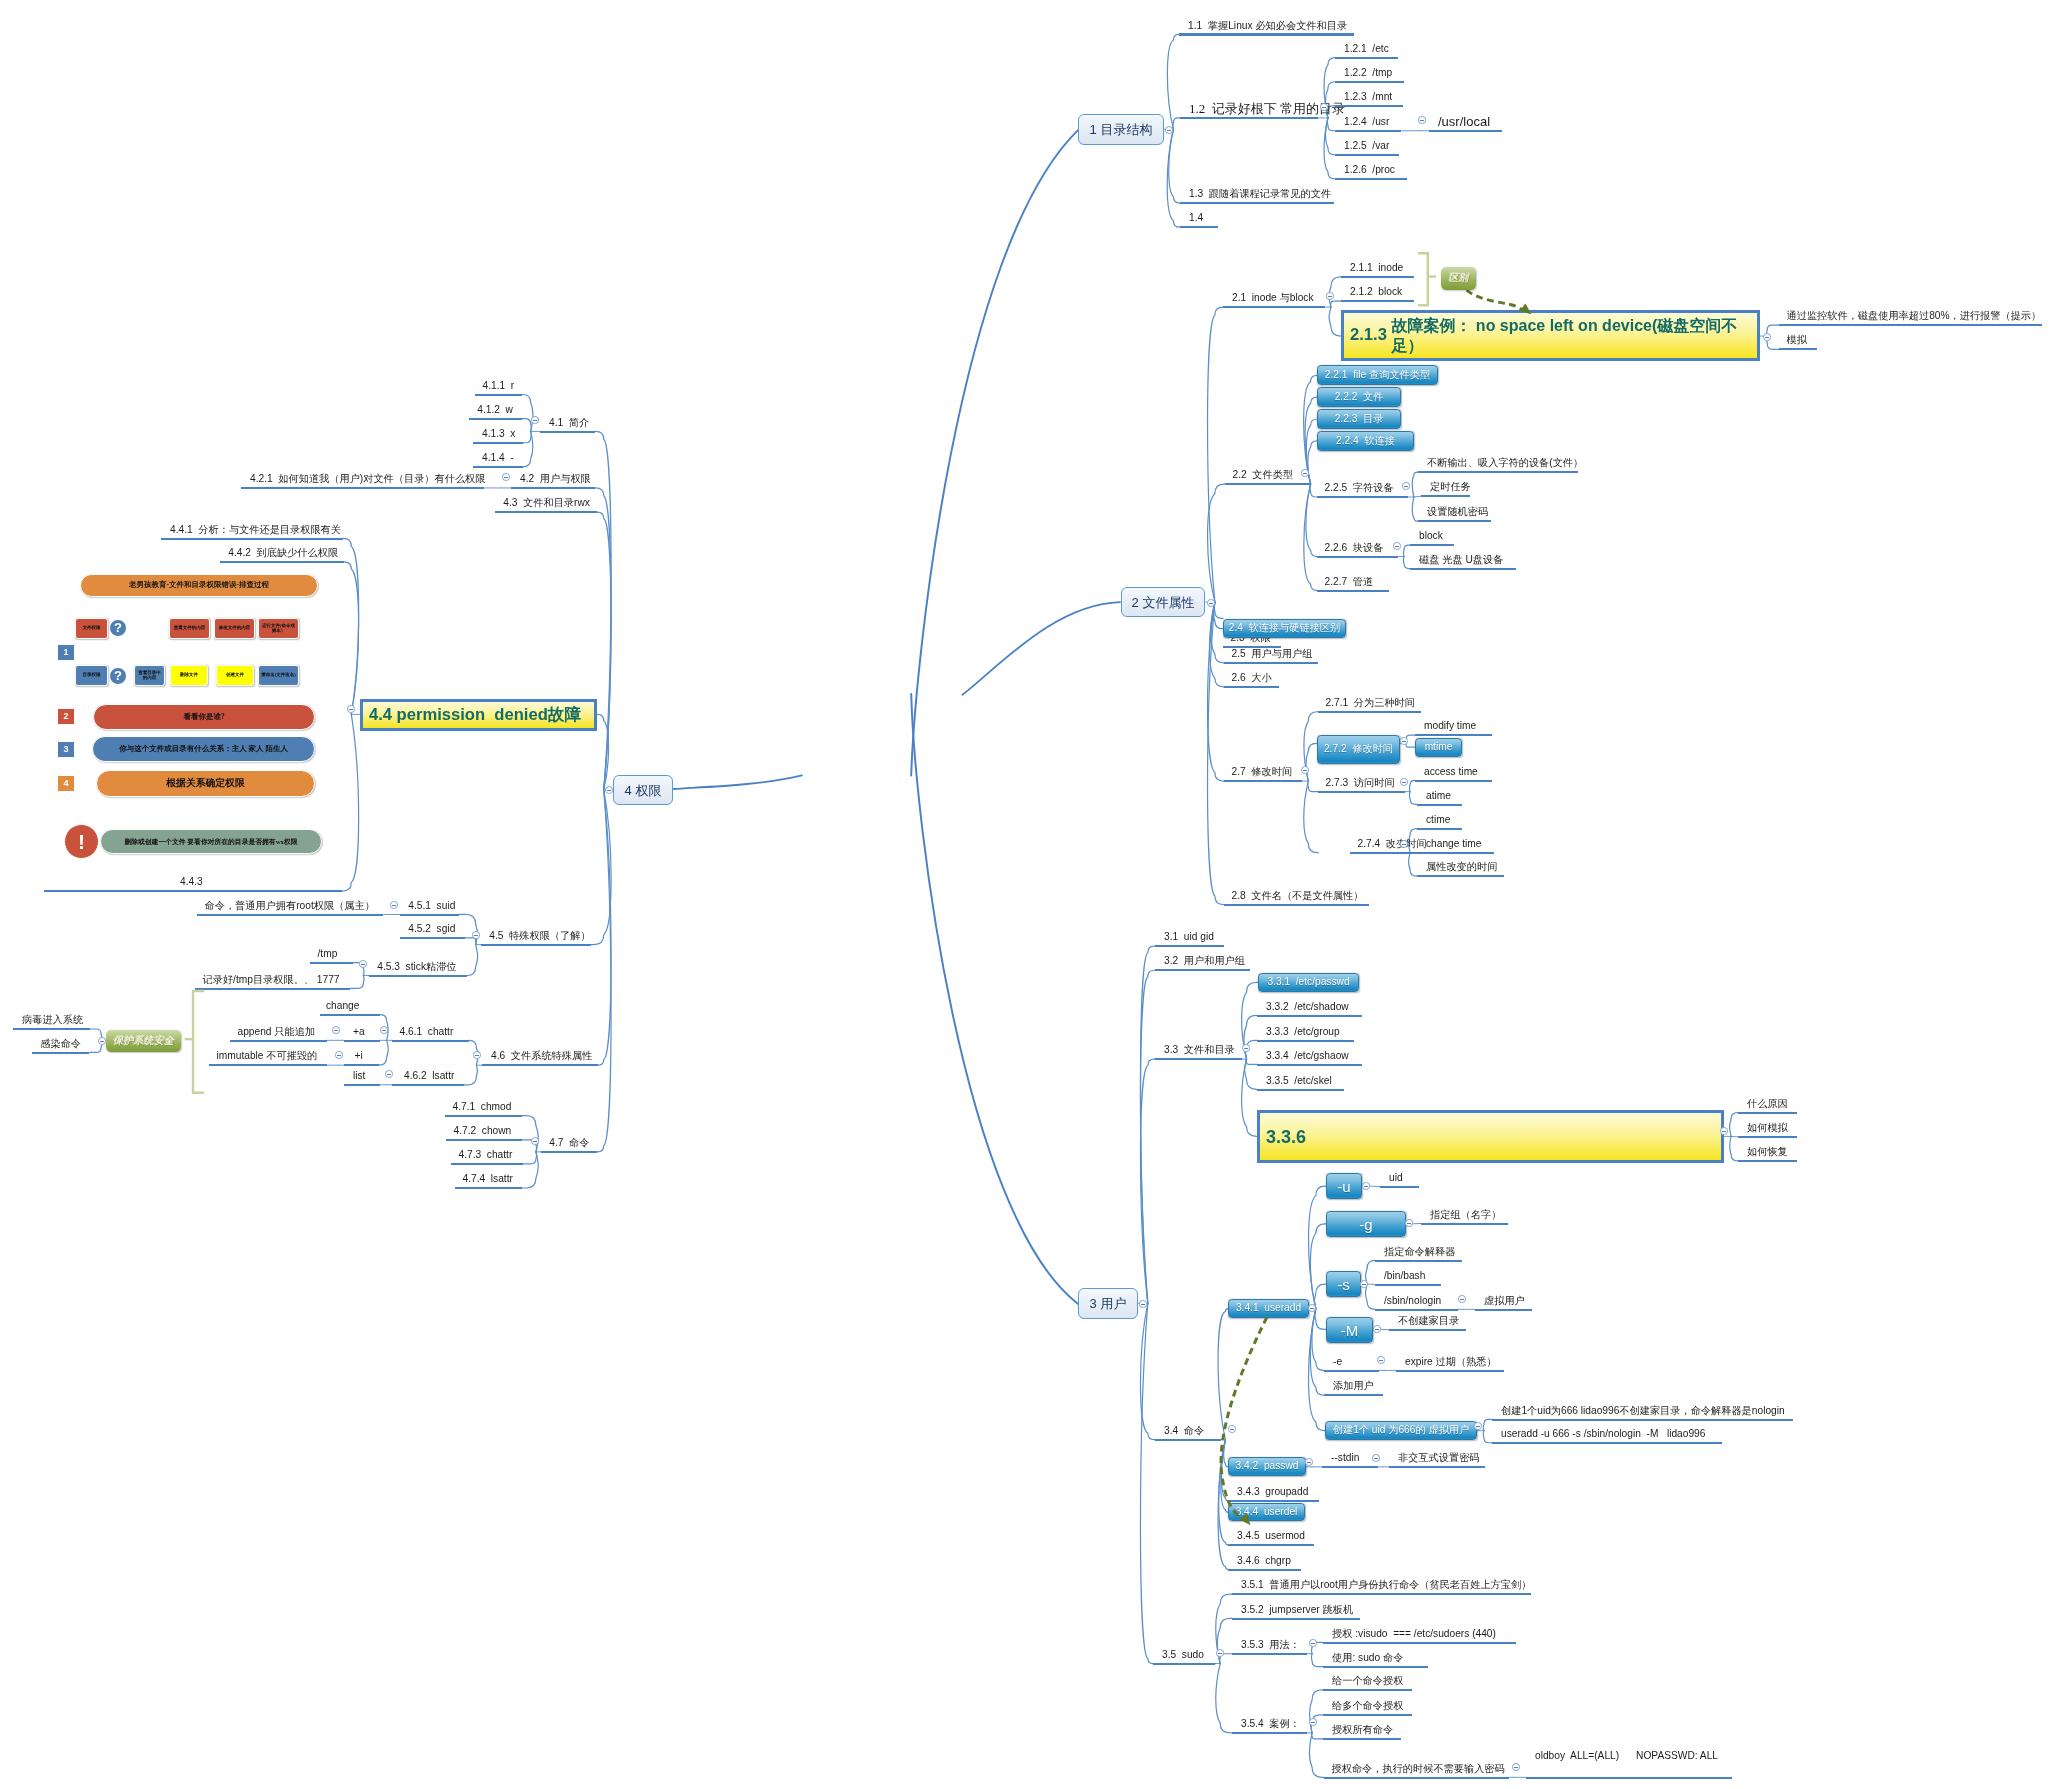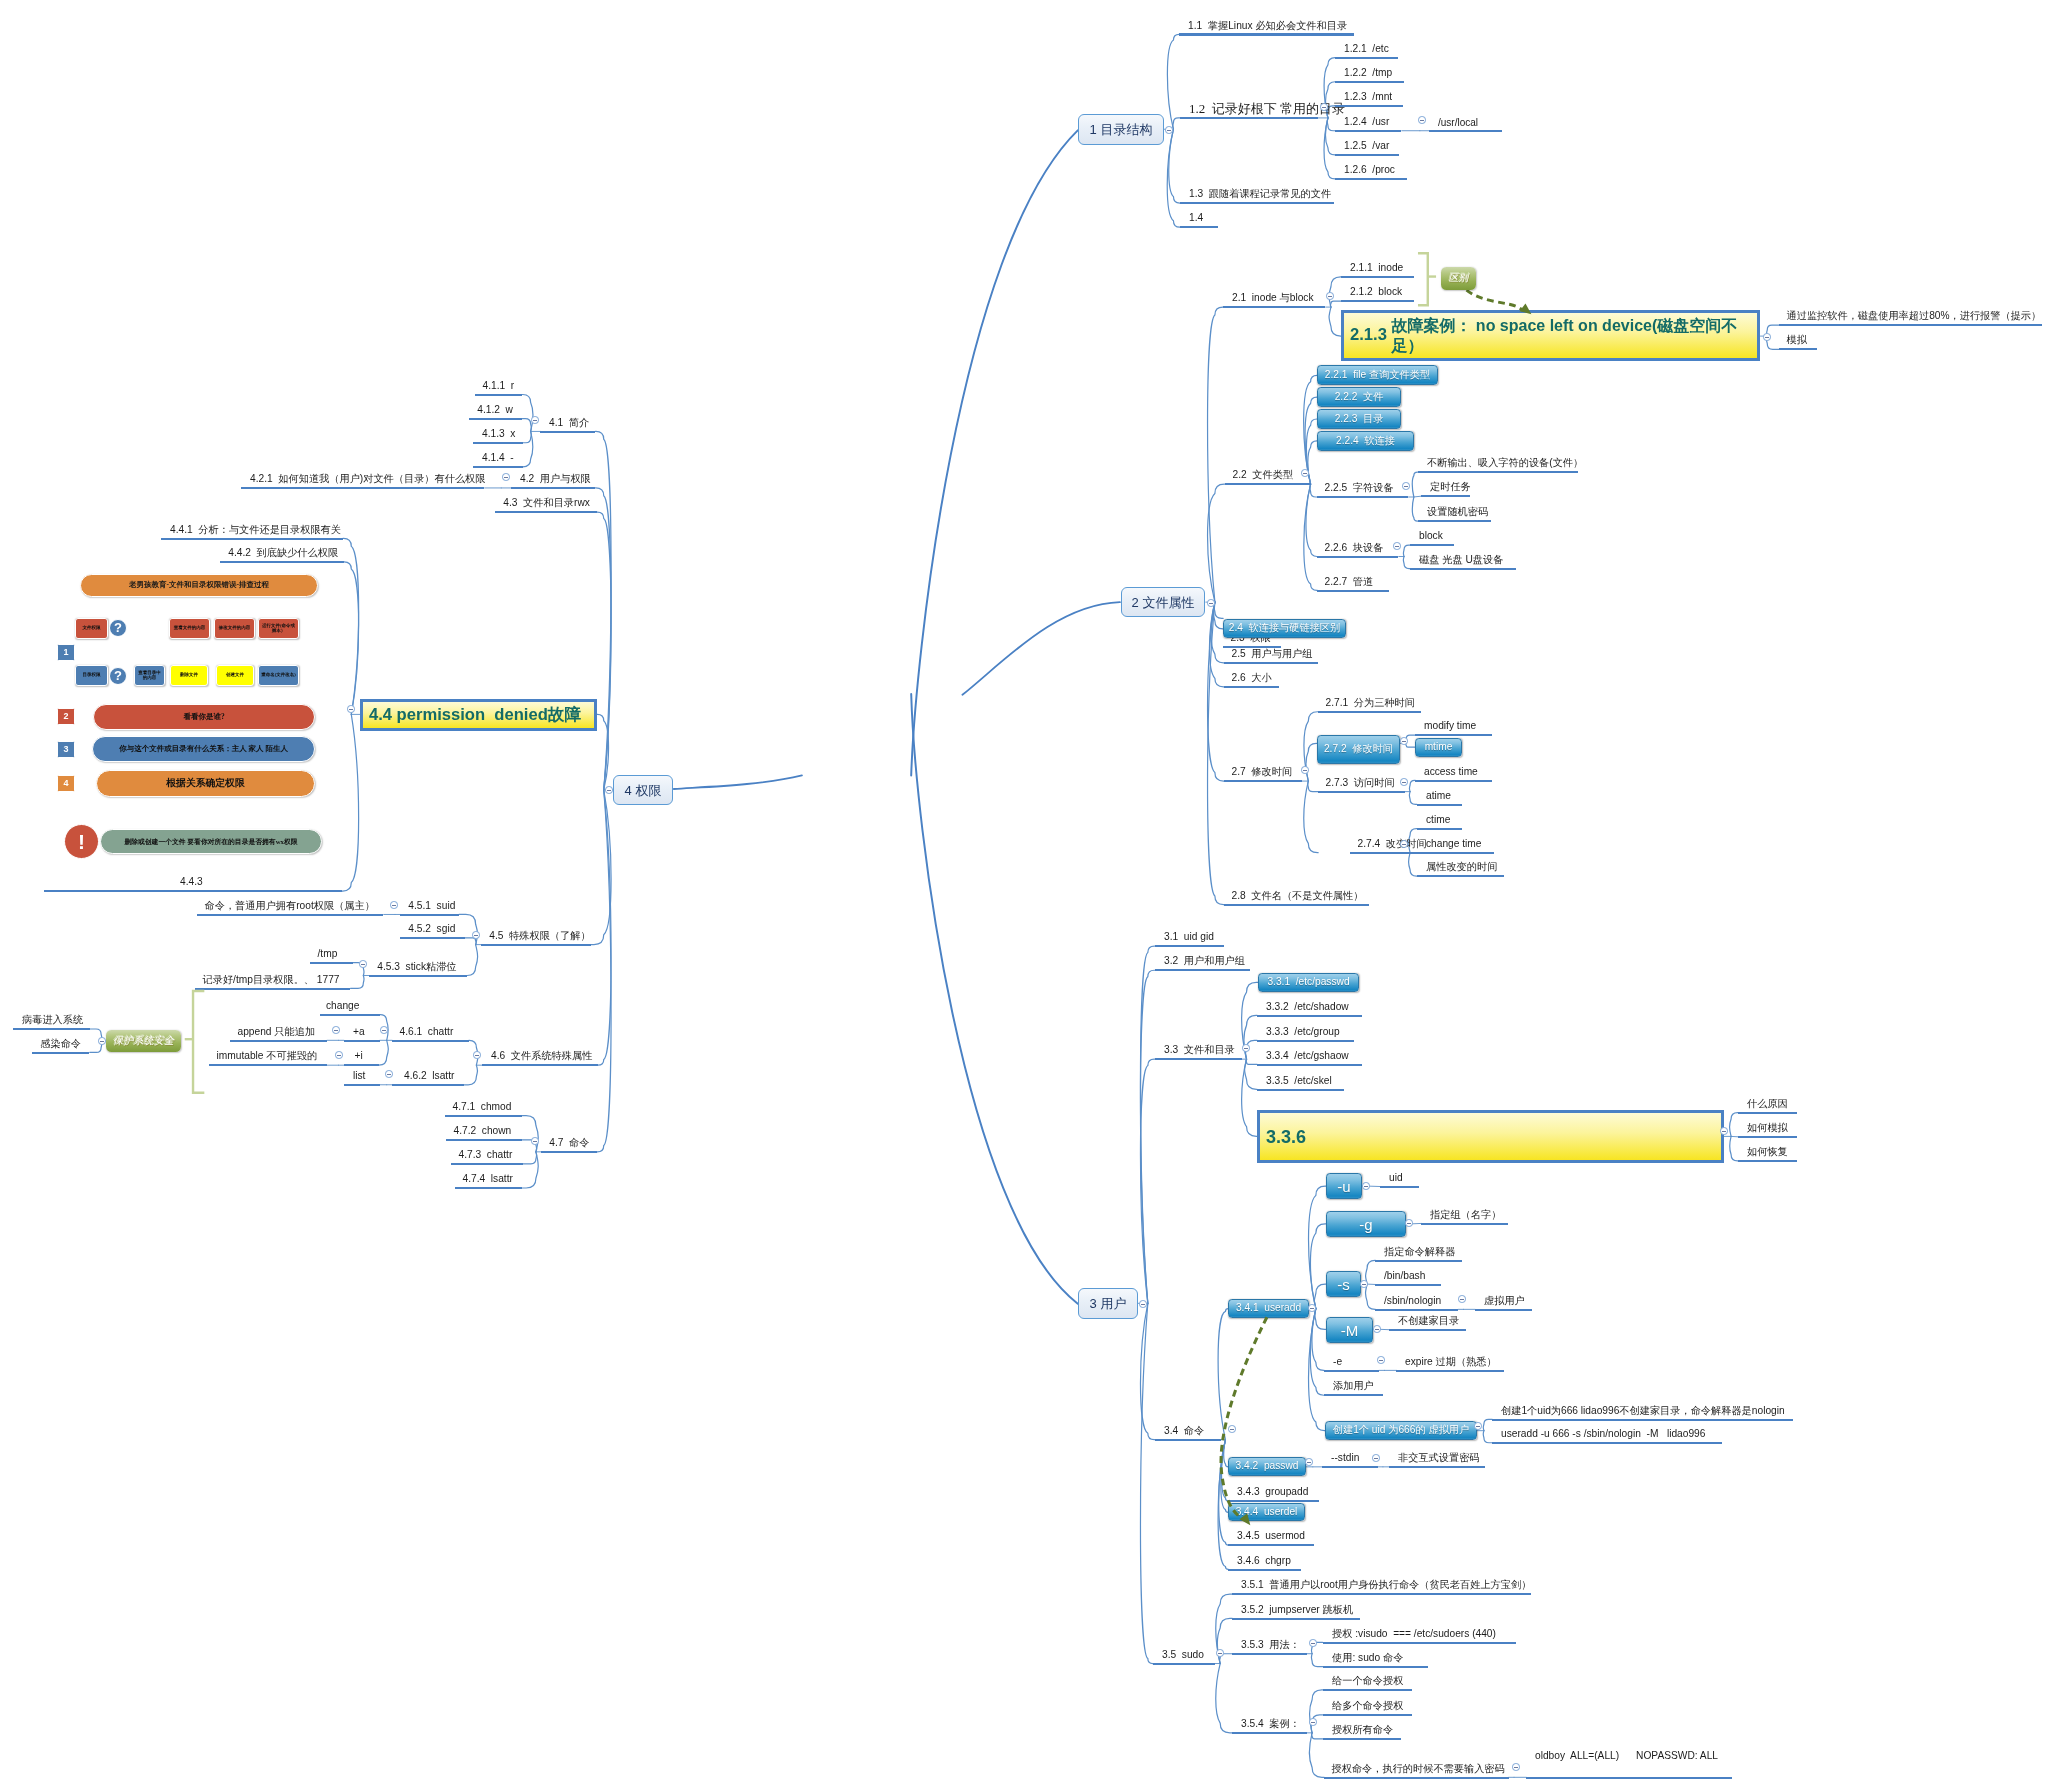--- a/index.html
+++ b/index.html
@@ -322,21 +322,21 @@
       <div class="cc" style="left: 1320px; top: 103px;">
         <i></i>
       </div>
       <div class="nd ul" style="left: 1335px; top: 42px; height: 17px; width: 63px; font-size: 10.2px;"><span class="txt" style="left: 9px;">1.2.1  /etc</span><i class="line" style="width: 63px;"></i></div>
       <div class="nd ul" style="left: 1335px; top: 66px; height: 17px; width: 69px; font-size: 10.2px;"><span class="txt" style="left: 9px;">1.2.2  /tmp</span><i class="line" style="width: 69px;"></i></div>
       <div class="nd ul" style="left: 1335px; top: 90px; height: 17px; width: 68px; font-size: 10.2px;"><span class="txt" style="left: 9px;">1.2.3  /mnt</span><i class="line" style="width: 68px;"></i></div>
       <div class="nd ul" style="left: 1335px; top: 115px; height: 17px; width: 66px; font-size: 10.2px;"><span class="txt" style="left: 9px;">1.2.4  /usr</span><i class="line" style="width: 66px;"></i></div>
       <div class="cc" style="left: 1418px; top: 116px;">
         <i></i>
       </div>
-      <div class="nd ul" style="left: 1429px; top: 115px; height: 17px; width: 73px; font-size: 10px;"><span class="txt" style="left: 9px;">/usr/local</span><i class="line" style="width: 73px;"></i></div>
+      <div class="nd ul" style="left: 1429px; top: 115px; height: 17px; width: 73px; font-size: 13px;"><span class="txt" style="left: 9px;">/usr/local</span><i class="line" style="width: 73px;"></i></div>
       <div class="nd ul" style="left: 1335px; top: 139px; height: 17px; width: 64px; font-size: 10.2px;"><span class="txt" style="left: 9px;">1.2.5  /var</span><i class="line" style="width: 64px;"></i></div>
       <div class="nd ul" style="left: 1335px; top: 163px; height: 17px; width: 72px; font-size: 10.2px;"><span class="txt" style="left: 9px;">1.2.6  /proc</span><i class="line" style="width: 72px;"></i></div>
       <div class="nd ul" style="left: 1180px; top: 187px; height: 17px; width: 154px; font-size: 10.2px;"><span class="txt" style="left: 9px;">1.3  跟随着课程记录常见的文件</span><i class="line" style="width: 154px;"></i></div>
       <div class="nd ul" style="left: 1180px; top: 211px; height: 17px; width: 38px; font-size: 10.2px;"><span class="txt" style="left: 9px;">1.4</span><i class="line" style="width: 38px;"></i></div>
       <div class="nd mn" style="left: 1121px; top: 587px; width: 84px; height: 30px; font-size: 13px;"><span>2 文件属性</span></div>
       <div class="cc" style="left: 1207px; top: 599px;">
         <i></i>
       </div>
       <div class="nd ul" style="left: 1223px; top: 291px; height: 17px; width: 102px; font-size: 10.2px;"><span class="txt" style="left: 9px;">2.1  inode 与block</span><i class="line" style="width: 102px;"></i></div>
       <div class="cc" style="left: 1326px; top: 292px;">

